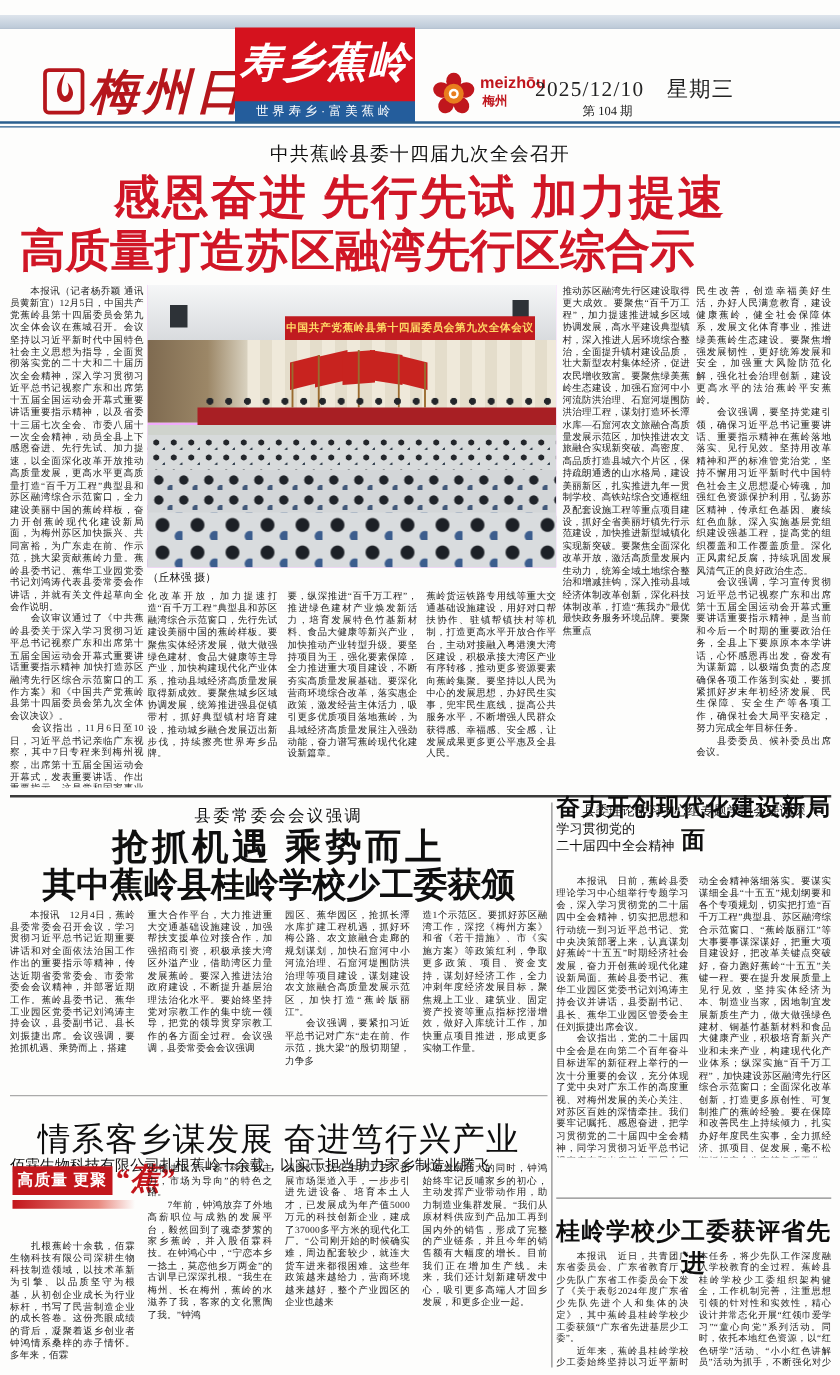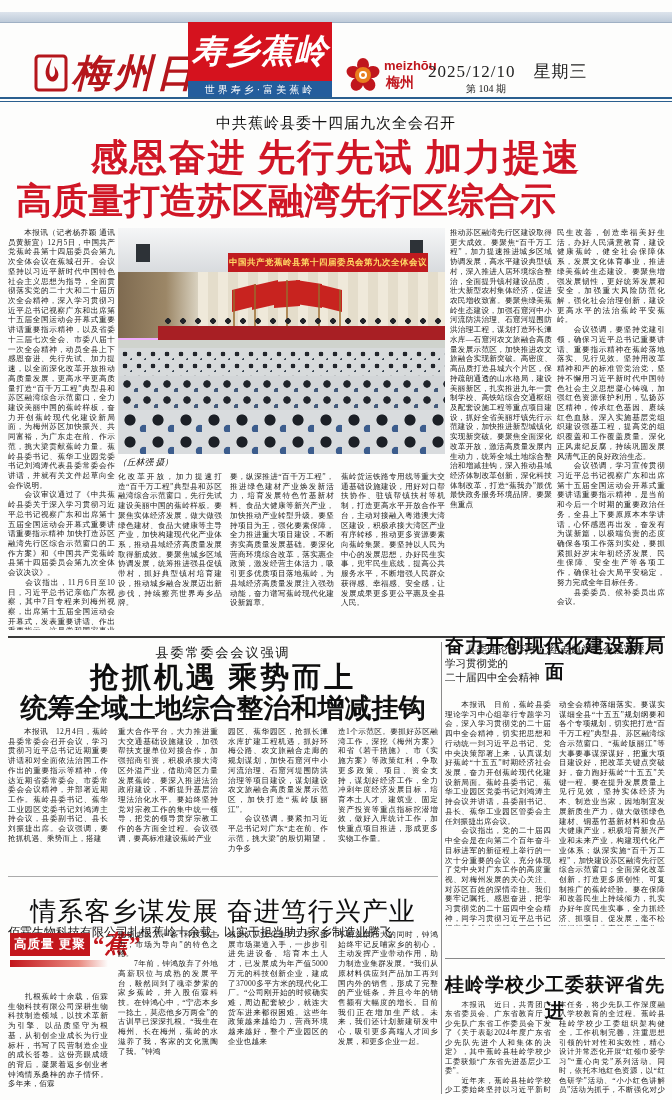--- a/index.html
+++ b/index.html
@@ -12,21 +12,21 @@
   .papername{left:72px;top:48px;font-size:38px;font-weight:bold;color:#b5161c;
              letter-spacing:4px;font-style:italic;}
   .edbox{left:188px;top:22px;width:144px;height:76px;background:#d5121e;
          display:flex;flex-direction:column;justify-content:flex-end;}
   .edtitle{color:#fff;font-weight:bold;font-size:33px;text-align:center;
            font-style:italic;flex:1;line-height:58px;letter-spacing:1px;}
   .edsub{background:#245d9c;color:#fff;font-size:10px;text-align:center;
          letter-spacing:3px;height:17px;line-height:17px;font-family:"Liberation Sans",sans-serif;}
   .mzlatin{left:384px;top:58px;color:#c0161d;font-weight:bold;font-size:13px;
            font-family:"Liberation Sans",sans-serif;}
-  .mzcn{left:386px;top:74px;color:#c0161d;font-weight:bold;font-size:14px;font-family:Liberation Serif, serif;}
+  .mzcn{left:386px;top:74px;color:#c0161d;font-weight:bold;font-size:10px;font-family:Liberation Serif, serif;}
   .dateline{left:428px;top:60px;font-size:17px;color:#222;letter-spacing:1px;}
   .issue{left:466px;top:82px;font-size:10px;color:#222;}
   .bluerule{left:0;top:97px;width:672px;height:2px;background:#2a5f8f;}
   .bluerule2{left:0;top:101px;width:672px;height:1px;background:#2a5f8f;}
   
   .kicker1{left:0;top:114px;width:672px;text-align:center;font-size:15px;color:#111;letter-spacing:1px;}
   .head1{left:0;top:133px;width:672px;text-align:center;font-size:37px;font-weight:bold;
          color:#d01626;letter-spacing:2px;}
   .head2{left:0;top:177px;width:572px;text-align:center;font-size:36px;font-weight:bold;
          color:#d01626;letter-spacing:0px;}
@@ -65,21 +65,21 @@
   .crowdMid{position:absolute;left:0;top:148px;width:327px;height:42px;background-color:#d3d6d8;
     background-image:radial-gradient(circle 4px at 9px 8px,#1f2329 85%,transparent),
                      radial-gradient(circle 3.4px at 19px 15px,#42597a 85%,transparent);
     background-size:20px 16px;}
   .crowdNear{position:absolute;left:0;top:182px;width:327px;height:44px;background-color:#d9dcde;
     background-image:radial-gradient(circle 6px at 12px 10px,#1c2026 85%,transparent),
                      radial-gradient(circle 4.6px at 26px 19px,#3c5d8d 85%,transparent);
     background-size:28px 22px;}
   .capline{left:118px;top:457px;width:327px;display:flex;justify-content:space-between;}
   .cap{font-size:8.8px;font-weight:bold;color:#111;}
-  .capcredit{font-size:8.8px;color:#111;font-style:italic;}
+  .capcredit{font-size:8.8px;color:#111;}
   
   .hr1{left:8px;top:636px;width:657px;height:2px;background:#3a3a3a;}
   .vr1{left:441px;top:642px;width:1px;height:452px;background:#8a8a8a;}
   .hr2{left:8px;top:876px;width:430px;height:1px;background:#aaa;}
   .hr3{left:445px;top:958px;width:220px;height:1px;background:#888;}
   
   .kicker2{left:8px;top:644px;width:430px;text-align:center;font-size:13px;color:#111;letter-spacing:2px;}
   .a2h1{left:8px;top:658px;width:430px;text-align:center;font-size:29px;font-weight:bold;color:#0f0f0f;letter-spacing:3px;}
   .a2h2{left:8px;top:690px;width:430px;text-align:center;font-size:27px;font-weight:bold;color:#0f0f0f;}
   .a2c{top:727px;width:100px;height:145px;}
@@ -200,26 +200,26 @@
 　　会议强调，学习宣传贯彻习近平总书记视察广东和出席第十五届全国运动会开幕式重要讲话重要指示精神，是当前和今后一个时期的重要政治任务，全县上下要原原本本学讲话，心怀感恩再出发，奋发有为谋新篇，以极端负责的态度确保各项工作落到实处，要抓紧抓好岁末年初经济发展、民生保障、安全生产等各项工作，确保社会大局平安稳定，努力完成全年目标任务。
 　　县委委员、候补委员出席会议。</div>
 
 <div class="abs hr1"></div>
 <div class="abs vr1"></div>
 <div class="abs hr2"></div>
 <div class="abs hr3"></div>
 
 <div class="abs kicker2">县委常委会会议强调</div>
 <div class="abs a2h1">抢抓机遇 乘势而上</div>
-<div class="abs a2h2">统筹全域土地综合整治和增减挂钩</div>
+<div class="abs a2h2">其中蕉岭县桂岭学校少工委获颁</div>
 <div class="abs bodycol a2c a2c0">　　本报讯　12月4日，蕉岭县委常委会召开会议，学习贯彻习近平总书记近期重要讲话和对全面依法治国工作作出的重要指示等精神，传达近期省委常委会、市委常委会会议精神，并部署近期工作。蕉岭县委书记、蕉华工业园区党委书记刘鸿涛主持会议，县委副书记、县长刘振捷出席。会议强调，要抢抓机遇、乘势而上，搭建</div>
-<div class="abs bodycol a2c a2c1">重大合作平台，大力推进重大交通基础设施建设，加强帮扶支援单位对接合作，加强招商引资，积极承接大湾区外溢产业，借助湾区力量发展蕉岭。要深入推进法治政府建设，不断提升基层治理法治化水平。要始终坚持党对宗教工作的集中统一领导，把党的领导贯穿宗教工作的各方面全过程。会议强调，要高标准建设蕉岭产业</div>
+<div class="abs bodycol a2c a2c1">重大合作平台，大力推进重大交通基础设施建设，加强帮扶支援单位对接合作，加强招商引资，积极承接大湾区外溢产业，借助湾区力量发展蕉岭。要深入推进法治政府建设，不断提升基层治理法治化水平。要始终坚持党对宗教工作的集中统一领导，把党的领导贯穿宗教工作的各方面全过程。会议强调，县委常委会会议强调</div>
 <div class="abs bodycol a2c a2c2">园区、蕉华园区，抢抓长潭水库扩建工程机遇，抓好环梅公路、农文旅融合走廊的规划谋划，加快石窟河中小河流治理、石窟河堤围防洪治理等项目建设，谋划建设农文旅融合高质量发展示范区，加快打造“蕉岭版丽江”。
 　　会议强调，要紧扣习近平总书记对广东“走在前、作示范，挑大梁”的殷切期望，力争多</div>
-<div class="abs bodycol a2c a2c3">造1个示范区。要抓好苏区融湾工作，深挖《梅州方案》和省《若干措施》、市《实施方案》等政策红利，争取更多政策、项目、资金支持，谋划好经济工作，全力冲刺年度经济发展目标，培育本土人才、建筑业、固定资产投资等重点指标挖潜增效，做好入库统计工作，加快重点项目推进，形成更多实物工作量。</div>
+<div class="abs bodycol a2c a2c3">造1个示范区。要抓好苏区融湾工作，深挖《梅州方案》和省《若干措施》、市《实施方案》等政策红利，争取更多政策、项目、资金支持，谋划好经济工作，全力冲刺年度经济发展目标，聚焦规上工业、建筑业、固定资产投资等重点指标挖潜增效，做好入库统计工作，加快重点项目推进，形成更多实物工作量。</div>
 
 <div class="abs kicker3">　　县委理论学习中心组专题学习会强调深入学习贯彻党的
 二十届四中全会精神</div>
 <div class="abs a3h">奋力开创现代化建设新局面</div>
 <div class="abs bodycol a3c a3c0">　　本报讯　日前，蕉岭县委理论学习中心组举行专题学习会，深入学习贯彻党的二十届四中全会精神，切实把思想和行动统一到习近平总书记、党中央决策部署上来，认真谋划好蕉岭“十五五”时期经济社会发展，奋力开创蕉岭现代化建设新局面。蕉岭县委书记、蕉华工业园区党委书记刘鸿涛主持会议并讲话，县委副书记、县长、蕉华工业园区管委会主任刘振捷出席会议。
 　　会议指出，党的二十届四中全会是在向第二个百年奋斗目标进军的新征程上举行的一次十分重要的会议，充分体现了党中央对广东工作的高度重视、对梅州发展的关心关注、对苏区百姓的深情牵挂。我们要牢记嘱托、感恩奋进，把学习贯彻党的二十届四中全会精神，同学习贯彻习近平总书记视察广东和出席第十五届全国运动会开幕式重要讲话重要指示精神结合起来，一体学习领会、整体贯彻落实，以实际行动推</div>
 <div class="abs bodycol a3c a3c1">动全会精神落细落实。要谋实谋细全县“十五五”规划纲要和各个专项规划，切实把打造“百千万工程”典型县、苏区融湾综合示范窗口、“蕉岭版丽江”等大事要事谋深谋好，把重大项目建设好，把改革关键点突破好，奋力跑好蕉岭“十五五”关键一程。要在提升发展质量上见行见效，坚持实体经济为本、制造业当家，因地制宜发展新质生产力，做大做强绿色建材、铜基竹基新材料和食品大健康产业，积极培育新兴产业和未来产业，构建现代化产业体系；纵深实施“百千万工程”，加快建设苏区融湾先行区综合示范窗口；全面深化改革创新，打造更多原创性、可复制推广的蕉岭经验。要在保障和改善民生上持续倾力，扎实办好年度民生实事，全力抓经济、抓项目、促发展，毫不松懈抓好安全生产等各项工作，以钉钉子精神推动全会精神在蕉岭落地生根、开花结果。</div>
 
 <div class="abs kicker4">佰霖生物科技有限公司扎根蕉岭十余载，以实干担当助力家乡制造业腾飞</div>
 <div class="abs a4h">情系客乡谋发展 奋进笃行兴产业</div>

